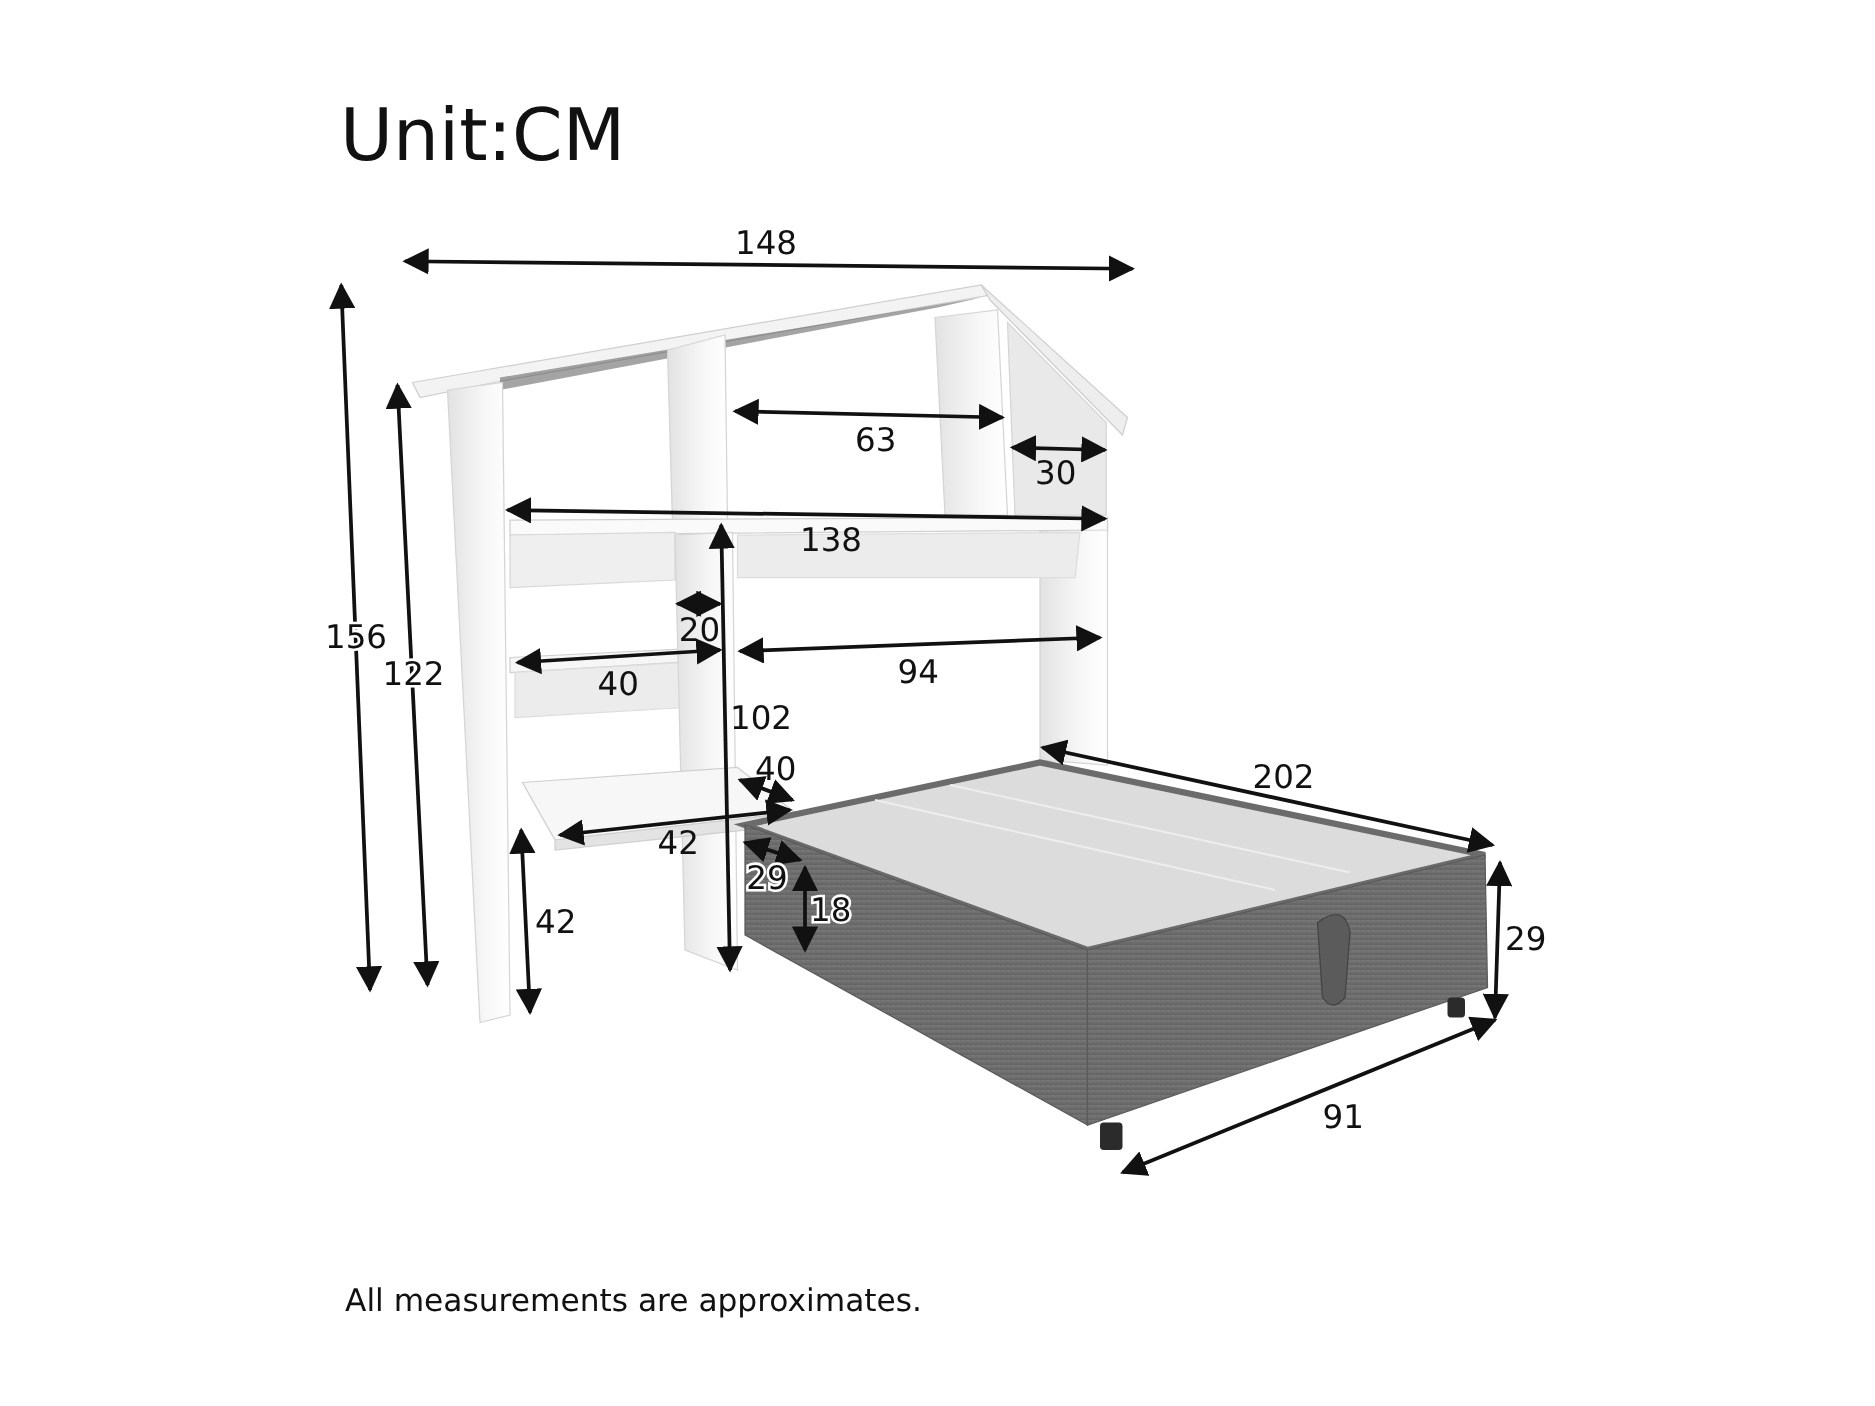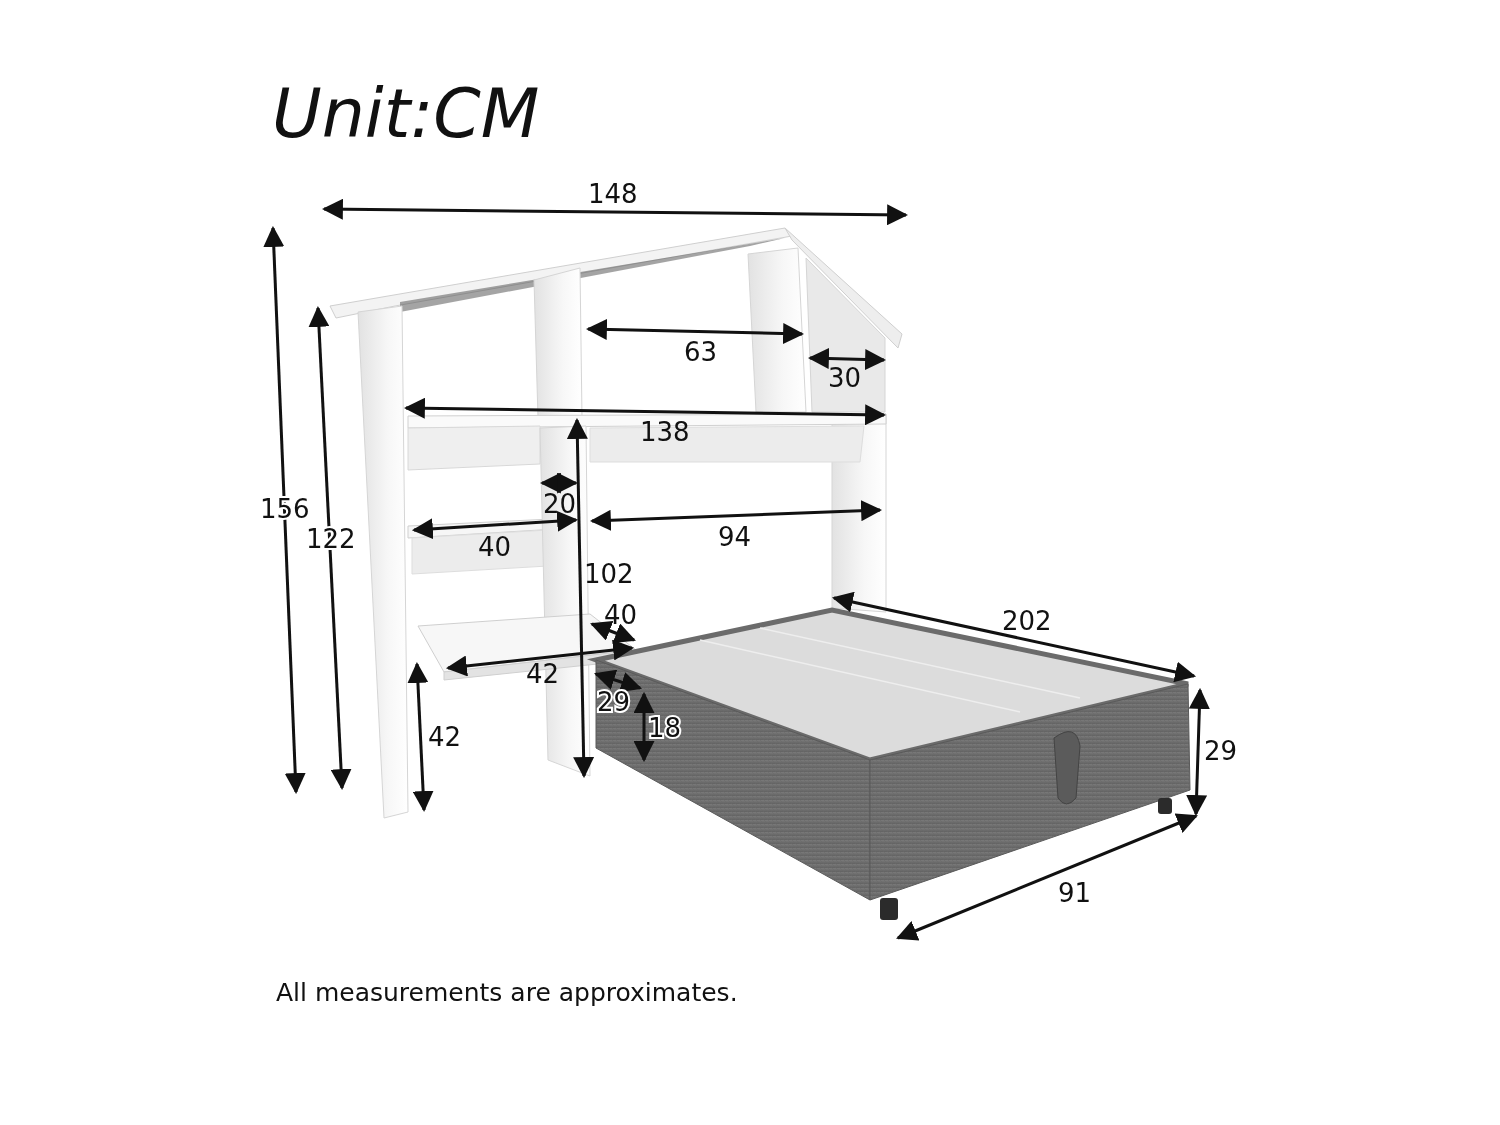--- a/index.html
+++ b/index.html
@@ -1,23 +1,23 @@
 <!DOCTYPE html>
 <html><head>
 <meta charset="utf-8">
 <style>
   html, body { margin: 0; padding: 0; background: #ffffff; }
   body { width: 1500px; height: 1125px; position: relative; overflow: hidden;
          font-family: "DejaVu Sans", "Liberation Sans", sans-serif; color: #111; }
-  .unit-title { position: absolute; left: 272px; top: 74px; font-size: 68px; font-weight: 400;
-                letter-spacing: 0px; color: #111; font-style: italic; }
+  .unit-title { position: absolute; left: 272px; top: 74px; font-size: 58px; font-weight: 400;
+                letter-spacing: 0px; color: #111; }
   svg.diagram { position: absolute; left: 0; top: 0; }
   .dim { font-family: "DejaVu Sans", "Liberation Sans", sans-serif; font-size: 26px; fill: #111; }
   .dim-halo { paint-order: stroke; stroke: #ffffff; stroke-width: 4px; }
-  .notes { position: absolute; left: 276px; top: 976px; font-size: 25px; line-height: 33px; color: #111; }
+  .notes { position: absolute; left: 276px; top: 1024px; font-size: 25px; line-height: 33px; color: #111; }
   .notes div { white-space: nowrap; }
 </style>
 </head>
 <body>
 
 <div class="unit-title">Unit:CM</div>
 
 <svg class="diagram" width="1500" height="1125" viewBox="0 0 1500 1125">
   <defs>
     <marker id="arr" viewBox="0 0 10 10" refX="9" refY="5" markerWidth="7" markerHeight="7" orient="auto-start-reverse">

